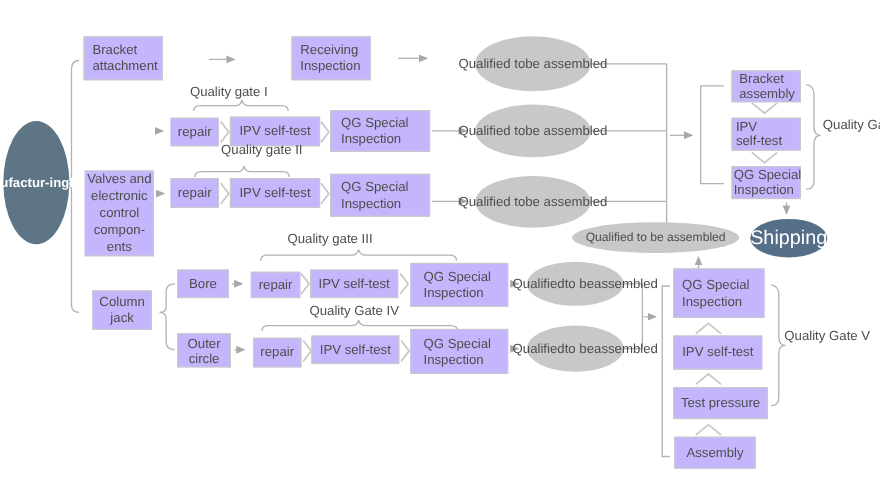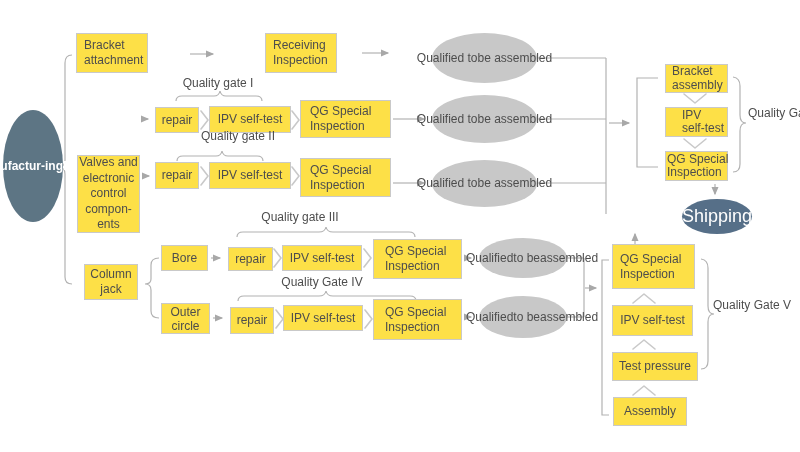--- a/index.html
+++ b/index.html
@@ -2,21 +2,21 @@
 <html style="--dark1: #5d7584; --dark2: #566f88; --oval-gray: #c8c8c8; --border: #c9c9c9; --line: #b2b2b2; --line-light: #c9c9c9; --text: #4d4d4d;"><head>
 <meta charset="utf-8">
 <style>
   html,body{margin:0;padding:0;background:#fff;}
   .canvas{position:relative;width:800px;height:452px;background:#fff;overflow:hidden;
           font-family:"Liberation Sans",sans-serif;}
   svg.wires{position:absolute;left:0;top:0;}
   .w{stroke:var(--line,#b2b2b2);stroke-width:1.2;fill:none;}
   .c{stroke:var(--line-light,#c9c9c9);stroke-width:1.6;fill:none;stroke-linejoin:round;stroke-linecap:round;}
   .a{stroke:var(--line,#b2b2b2);stroke-width:1.2;fill:none;marker-end:url(#ah);}
-  .node{position:absolute;box-sizing:border-box;background:#fde047;border:1px solid var(--border,#c9c9c9);
+  .node{position:absolute;box-sizing:border-box;background:#c4b5fd;border:1px solid var(--border,#c9c9c9);
         color:var(--text,#4d4d4d);font-size:12px;line-height:15px;
         display:flex;flex-direction:column;justify-content:center;align-items:center;text-align:center;}
   .node span,.oval span{display:block;white-space:nowrap;}
   .la{align-items:flex-start;text-align:left;}
   .oval{position:absolute;box-sizing:border-box;border-radius:50%;color:var(--text,#4d4d4d);
         font-size:12px;line-height:15px;display:flex;flex-direction:row;justify-content:center;
         align-items:center;text-align:center;}
   .oval.gray{background:var(--oval-gray,#c8c8c8);}
   .oval.dark{background:var(--dark1,#5d7584);color:#fff;font-weight:bold;}
   .oval.dark2{background:var(--dark2,#566f88);color:#fff;}
@@ -109,21 +109,21 @@
   </div>
   <div class="node la" style="left:265px;top:33px;width:72px;height:40px;padding-left:7px;">
     <span>Receiving</span>
     <span>Inspection</span>
   </div>
   <div class="oval gray" style="left:432px;top:33px;width:105px;height:50px;">
     <span>Qualified to</span>
     <span>be assembled</span>
   </div>
 
-  <div class="lbl" style="left:175px;top:77px;width:86px;">Quality gate I</div>
+  <div class="lbl" style="left:165px;top:77px;width:86px;">Quality gate I</div>
 
   <div class="node" style="left:155px;top:107px;width:44px;height:26px;">
     <span>repair</span>
   </div>
   <div class="node" style="left:209px;top:106px;width:82px;height:27px;">
     <span>IPV self-test</span>
   </div>
   <div class="node la" style="left:300px;top:100px;width:91px;height:38px;padding-left:9px;">
     <span>QG Special</span>
     <span>Inspection</span>
@@ -198,29 +198,32 @@
   <div class="node la" style="left:373px;top:299px;width:89px;height:41px;padding-left:11px;">
     <span>QG Special</span>
     <span>Inspection</span>
   </div>
   <div class="oval gray la" style="left:479px;top:296px;width:88px;height:42px;line-height:13px;padding-left:18px;">
     <span>Qualified</span>
     <span>to be</span>
     <span>assembled</span>
   </div>
 
+  <div class="oval gray" style="left:520px;top:202px;width:152px;height:28px;font-size:11px;">
+    <span>Qualified to be assembled</span>
+  </div>
   <div class="oval dark2" style="left:682px;top:199px;width:70px;height:35px;font-size:18px;">
     <span>Shipping</span>
   </div>
 
   <div class="node la" style="left:665px;top:64px;width:63px;height:29px;line-height:13.5px;padding-left:6px;">
     <span>Bracket</span>
     <span>assembly</span>
   </div>
-  <div class="node la" style="left:665px;top:107px;width:63px;height:30px;line-height:13.5px;padding-left:16px;">
+  <div class="node la" style="left:665px;top:107px;width:63px;height:30px;line-height:13.5px;padding-left:3px;">
     <span>IPV</span>
     <span>self-test</span>
   </div>
   <div class="node la" style="left:665px;top:151px;width:63px;height:30px;line-height:13.5px;padding-left:1px;">
     <span>QG Special</span>
     <span>Inspection</span>
   </div>
   <div class="lbl two" style="left:748px;top:105px;">
     <span>Quality</span>
     <span>Gate VI</span>

